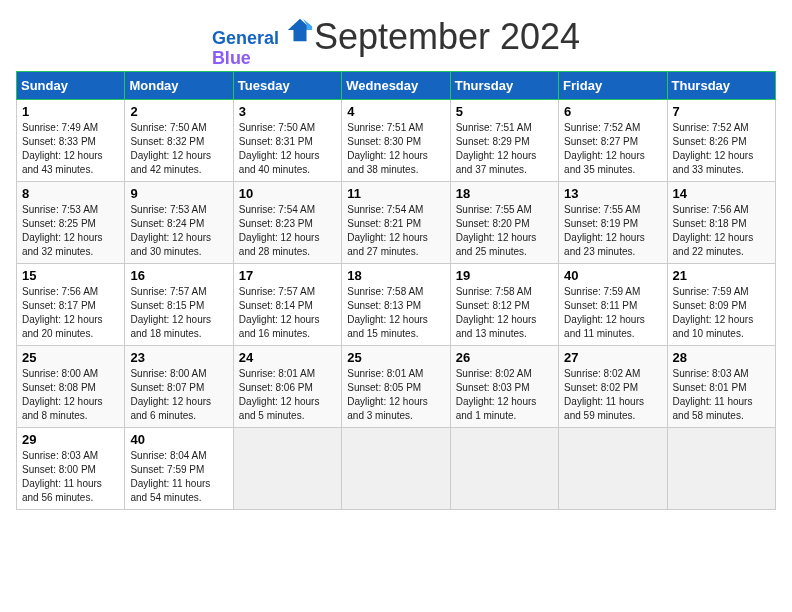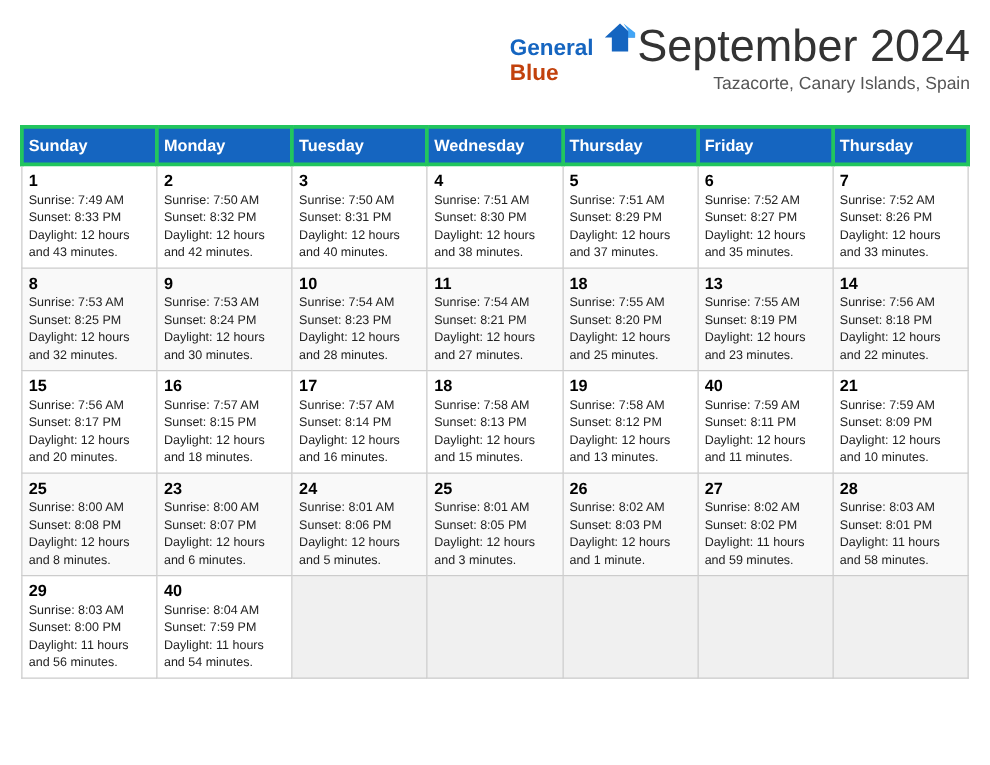--- a/index.html
+++ b/index.html
@@ -6,22 +6,22 @@
     body {
       font-family: Arial, sans-serif;
       background: #fff;
       width: 792px;
       min-height: 612px;
       padding: 16px;
     }
     .header {
       display: flex;
       align-items: flex-start;
-      justify-content: flex-end;
-      margin-bottom: 26px;
+      justify-content: center;
+      margin-bottom: 2px;
     }
     .logo {
       display: flex;
       align-items: center;
     }
     .logo-text {
       font-size: 18px;
       font-weight: bold;
       color: #333;
       line-height: 1.1;
@@ -51,21 +51,21 @@
       border-collapse: collapse;
       font-size: 11px;
     }
     thead tr th {
       background-color: #1565c0;
       color: #fff;
       padding: 6px 4px;
       text-align: left;
       font-size: 13px;
       font-weight: bold;
-      border: 3px solid #22c55e;
+      border: 1px solid #22c55e;
     }
     tbody tr td {
       border: 1px solid #ccc;
       padding: 4px 5px;
       vertical-align: top;
       background: #fff;
       min-width: 100px;
       height: 80px;
     }
     tbody tr:nth-child(even) td {
@@ -95,27 +95,26 @@
       <div style="display:flex;align-items:center;">
         <div class="logo-text">
           <span>General</span>
           <svg class="logo-icon" viewBox="0 0 30 28">
             <path d="M15 2 L28 14 L22 14 L22 26 L8 26 L8 14 L2 14 Z" fill="#1565c0"></path>
             <path d="M18 2 L28 10 L28 14 L22 14 L22 8 Z" fill="#42a5f5"></path>
           </svg>
         </div>
       </div>
       <div class="logo-text">
-        <span style="color:#c2410c;">Blue</span>
+        <span style="color:#8b5cf6;">Blue</span>
       </div>
     </div>
   </div>
   <div class="title-block">
     <div class="month-title">September 2024</div>
-    <div class="subtitle">Tazacorte, Canary Islands, Spain</div>
   </div>
 </div>
 
 <table>
   <thead>
     <tr>
     <th>Sunday</th>
         <th>Monday</th>
         <th>Tuesday</th>
         <th>Wednesday</th>

